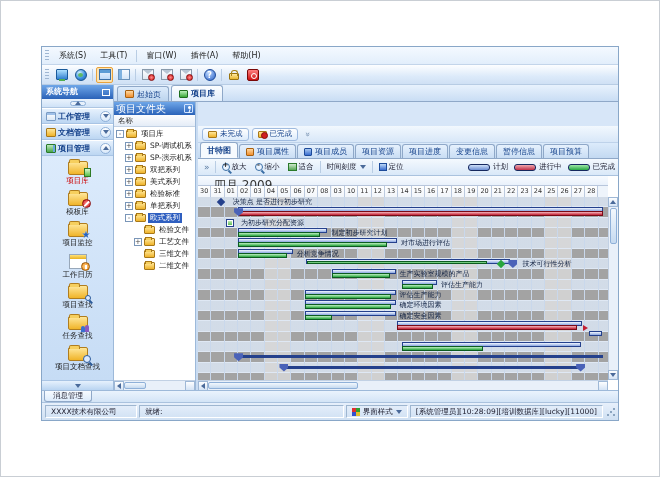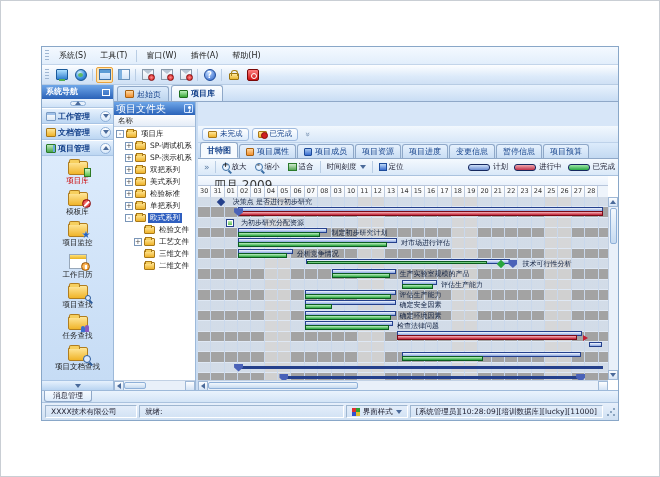--- a/index.html
+++ b/index.html
@@ -619,32 +619,27 @@
                       <span class="bg" style="left: 204.255px; width: 31.239px;"></span>
                       <span class="bar-label" style="left: 242.965px;">评估生产能力</span>
                     </div>
                     <div class="g-row">
                       <span class="bp" style="left: 106.8px; width: 90.78px;"></span>
                       <span class="bg" style="left: 106.8px; width: 86.241px;"></span>
                       <span class="bar-label" style="left: 201.58px;">评估生产能力</span>
                     </div>
                     <div class="g-row">
                       <span class="bp" style="left: 106.8px; width: 90.78px;"></span>
+                      <span class="bg" style="left: 106.8px; width: 86.241px;"></span>
+                      <span class="bar-label" style="left: 201.58px;">确定环境因素</span>
+                    </div>
+                    <div class="g-row">
+                      <span class="bp" style="left: 106.8px; width: 90.78px;"></span>
                       <span class="bg" style="left: 106.8px; width: 27.234px;"></span>
                       <span class="bar-label" style="left: 201.58px;">确定安全因素</span>
-                    </div>
-                    <div class="g-row">
-                      <span class="bp" style="left: 106.8px; width: 90.78px;"></span>
-                      <span class="bg" style="left: 106.8px; width: 86.241px;"></span>
-                      <span class="bar-label" style="left: 201.58px;">确定环境因素</span>
-                    </div>
-                    <div class="g-row">
-                      <span class="bp" style="left: 106.8px; width: 88.11px;"></span>
-                      <span class="bg" style="left: 106.8px; width: 83.7045px;"></span>
-                      <span class="bar-label" style="left: 198.91px;">检查法律问题</span>
                     </div>
                     <div class="g-row">
                       <span class="bp" style="left: 198.915px; width: 185.565px;"></span>
                       <span class="br" style="left: 198.915px; width: 179.998px;"></span>
                       <span class="redarrow" style="left: 385.48px;"></span>
                     </div>
                     <div class="g-row">
                       <span class="bp" style="left: 391.155px; width: 13.35px;"></span>
                     </div>
                     <div class="g-row">

